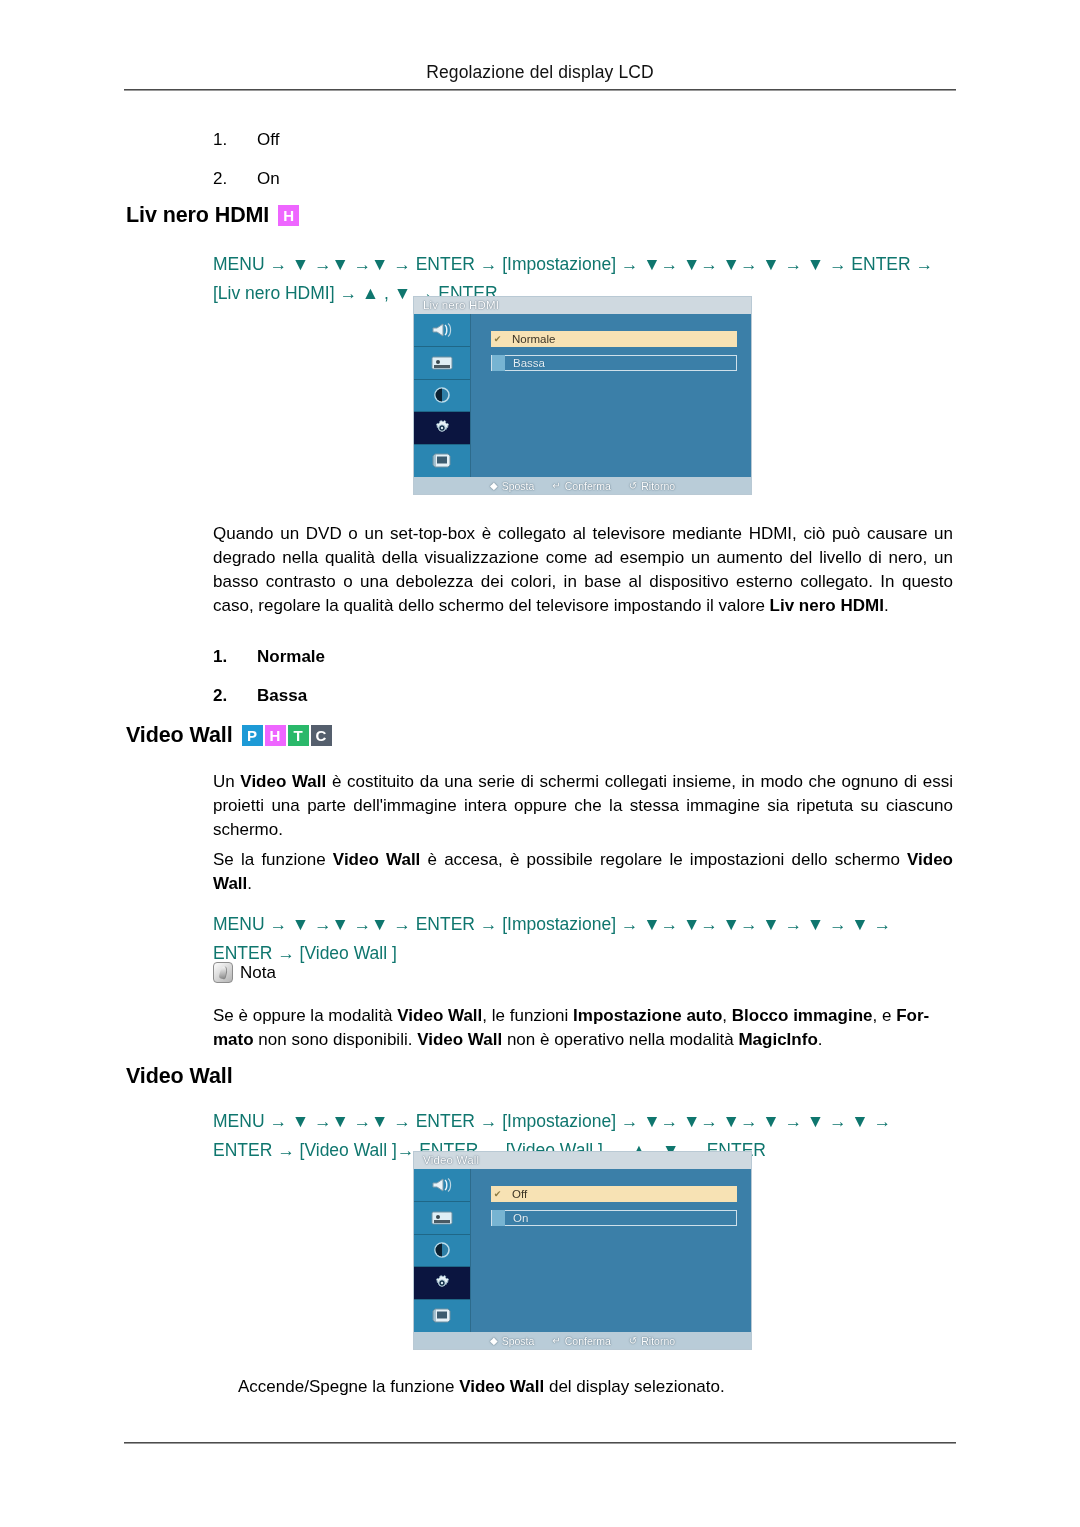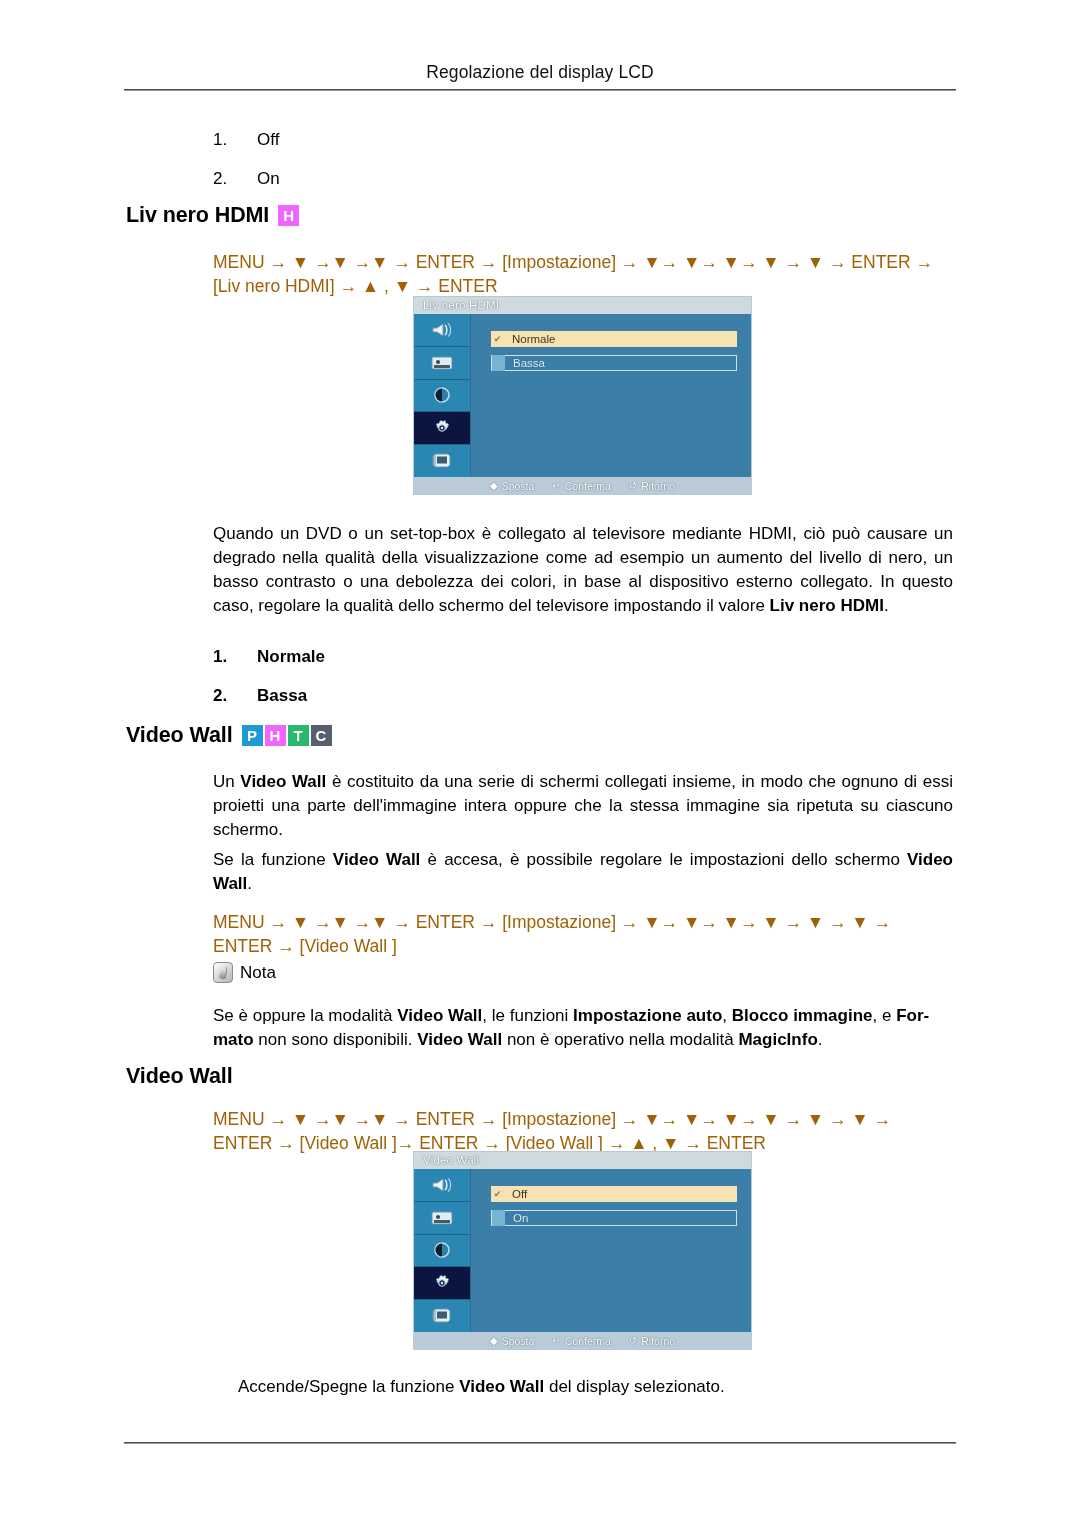--- a/index.html
+++ b/index.html
@@ -90,22 +90,22 @@
   }
   .para.nojust { text-align: left; }
   .para b { font-weight: bold; }
 
   
   .path {
     position: absolute;
     left: 213px;
     width: 742px;
     font-size: 17.5px;
-    line-height: 24px;
-    color: #a16207;
+    line-height: 29px;
+    color: #0f766e;
     text-align: left;
   }
 
   
   .nota {
     position: absolute;
     display: flex;
     align-items: center;
     gap: 7px;
     font-size: 17px;

